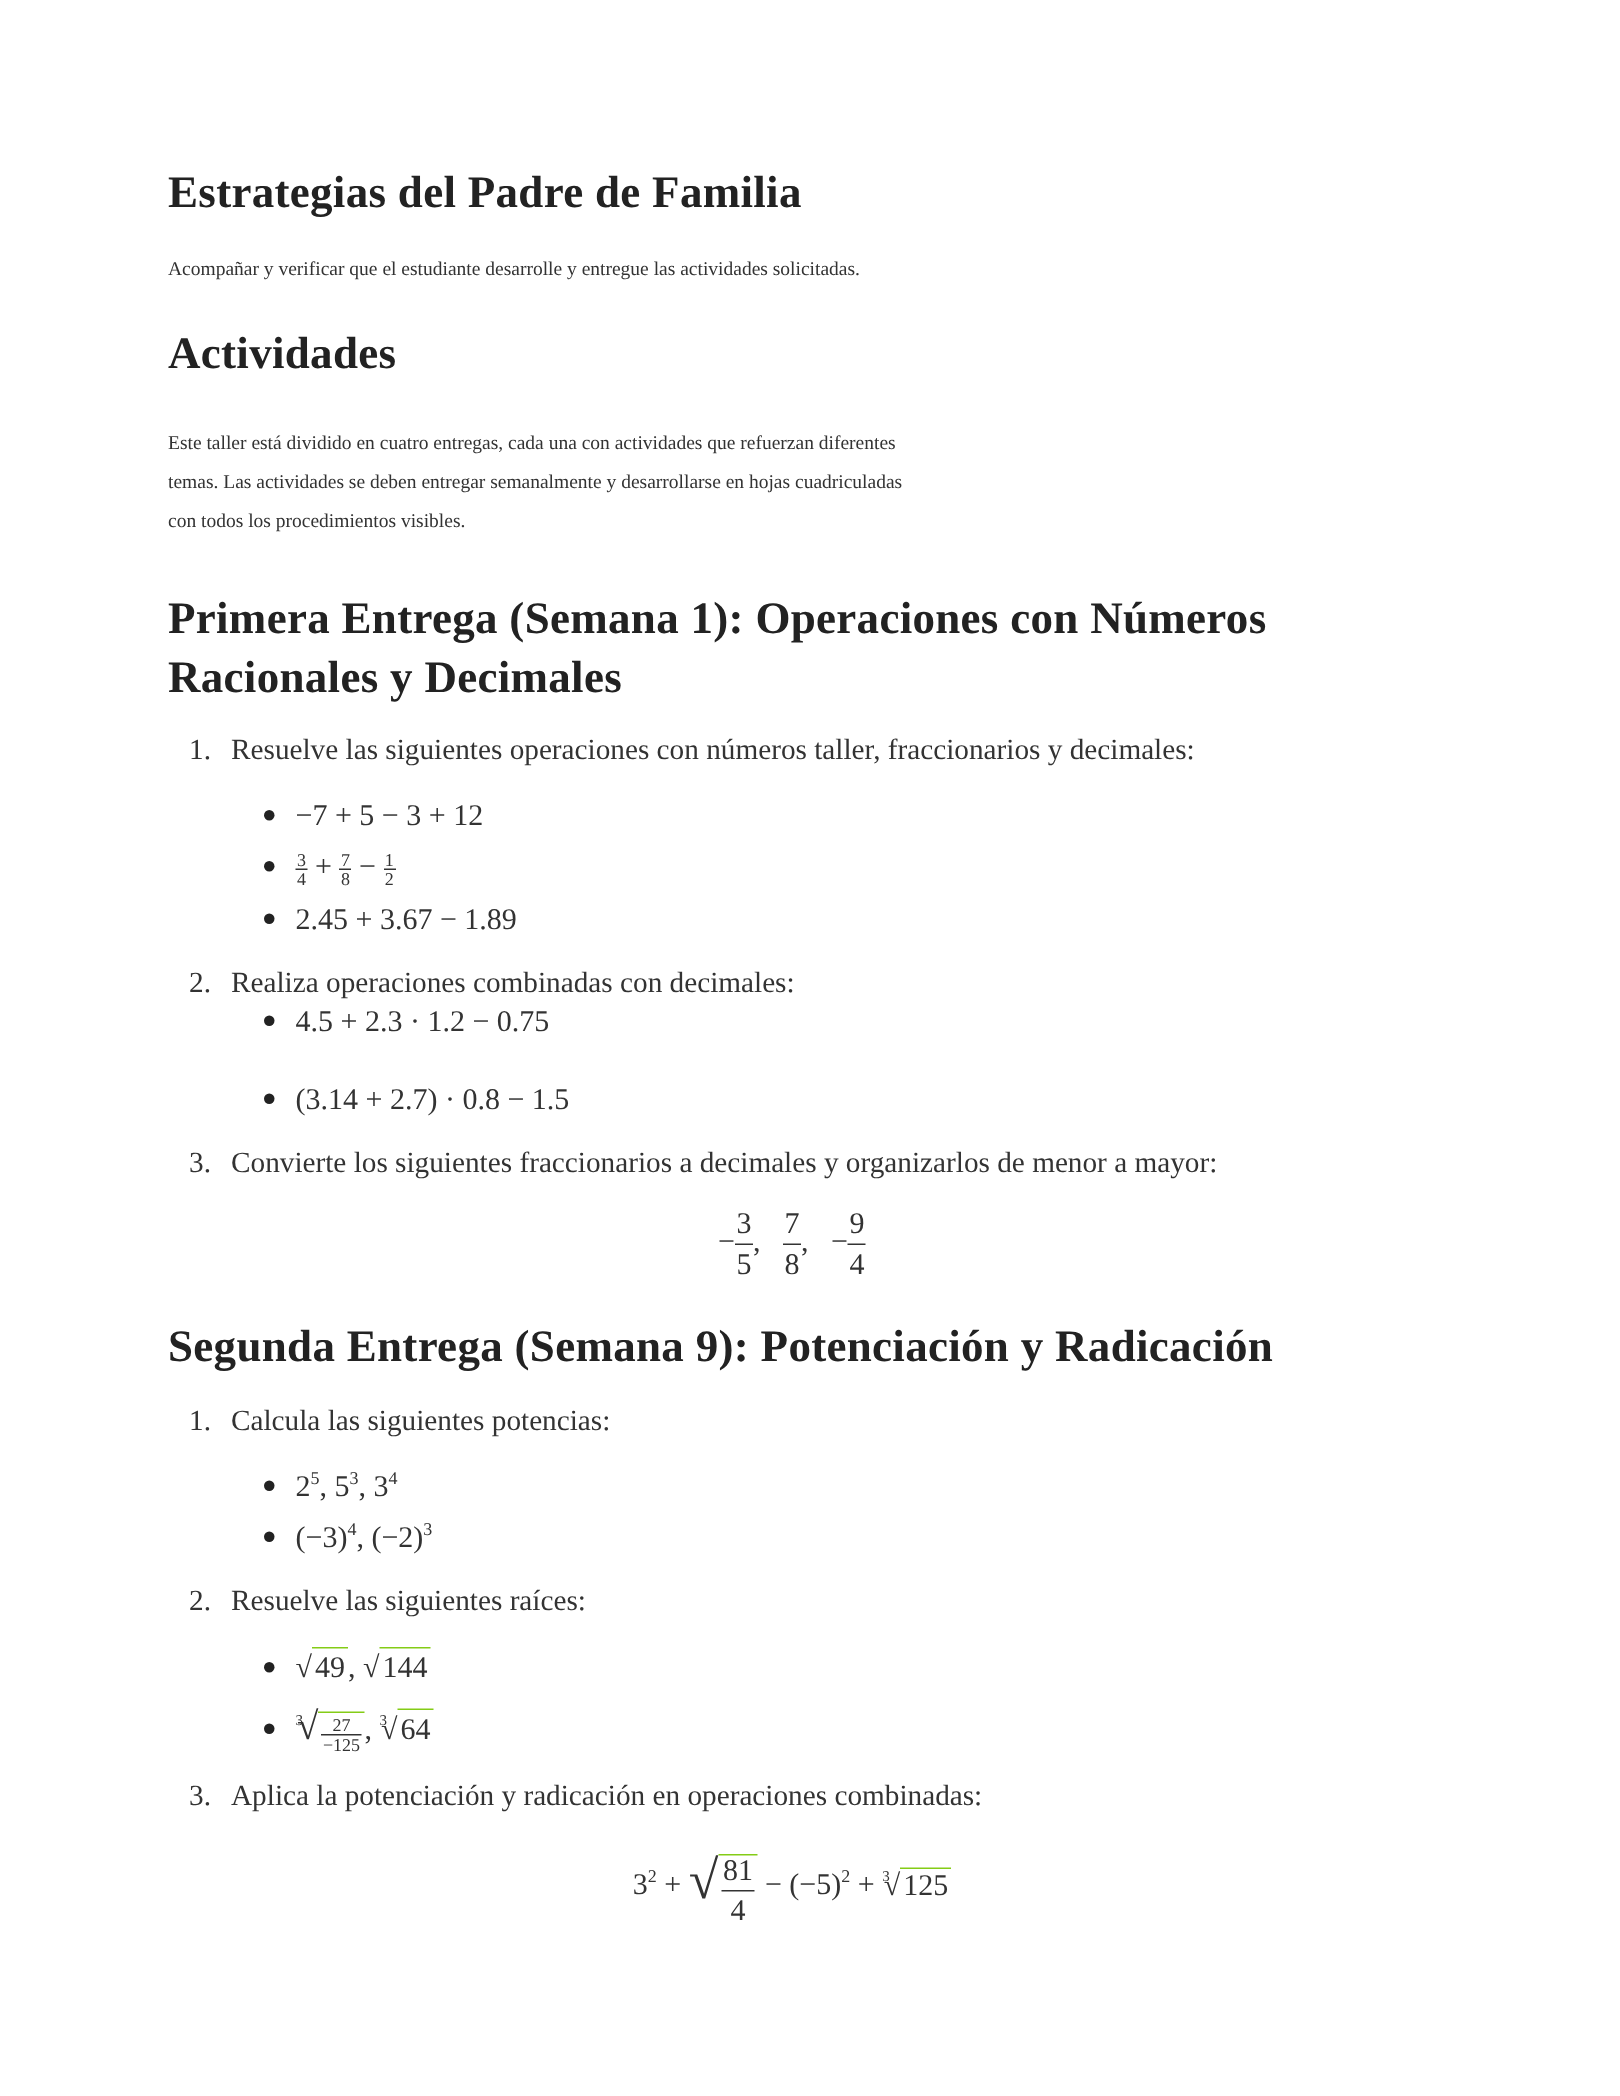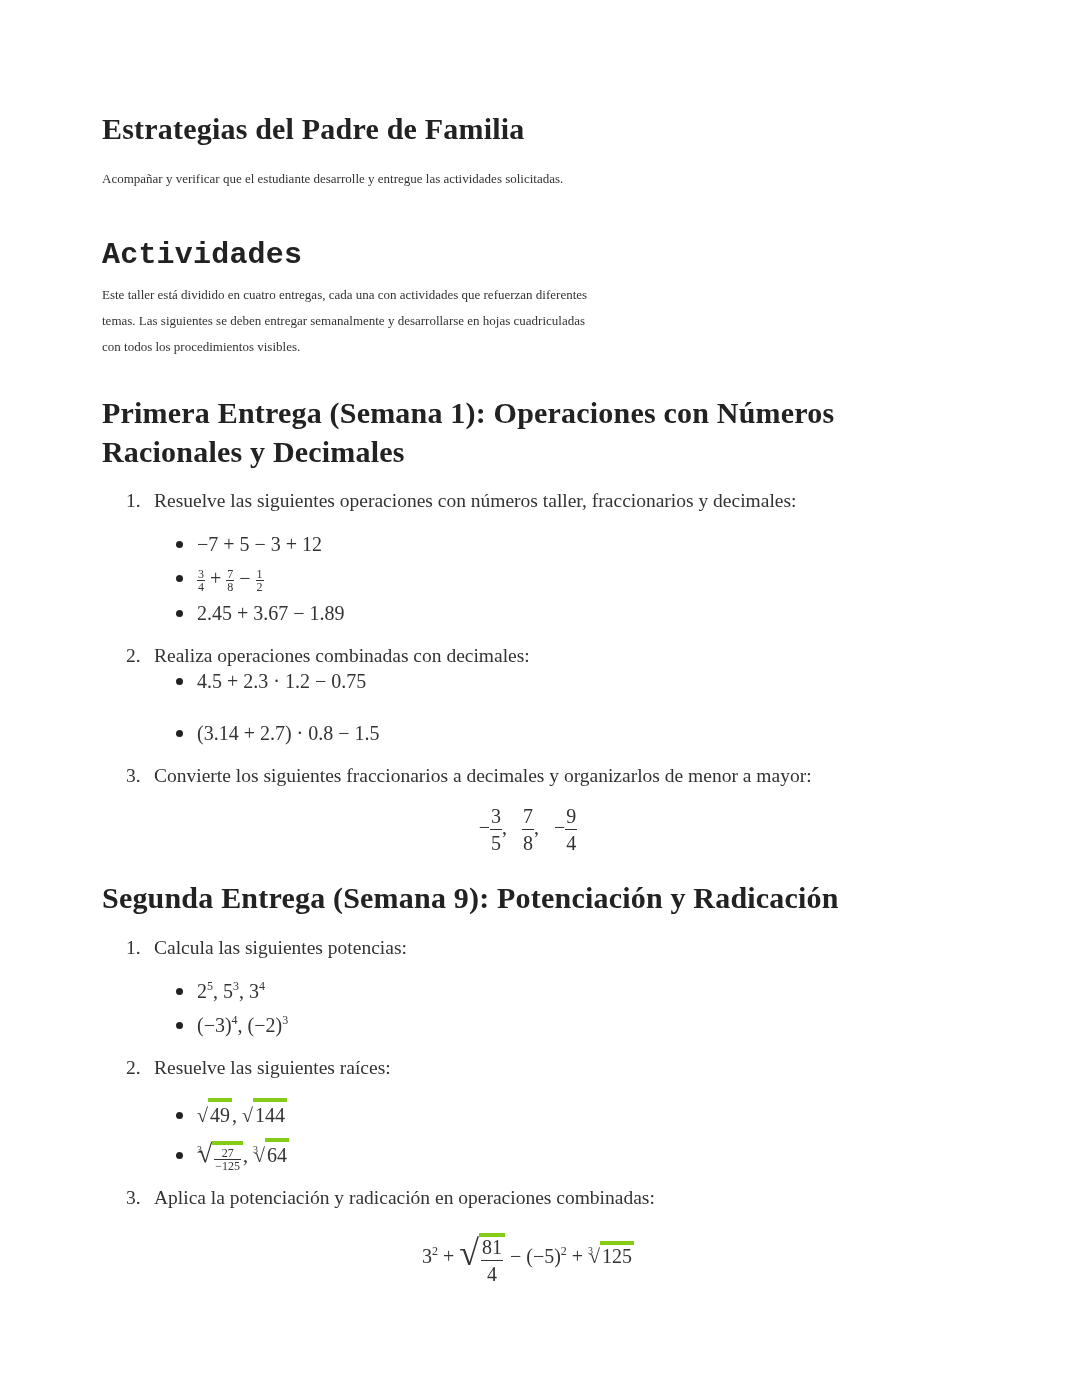--- a/index.html
+++ b/index.html
@@ -11,21 +11,21 @@
   .page { position: absolute; left: 102px; top: 0; width: 852px; }
   h2 {
     font-family: "Liberation Serif", "DejaVu Serif", serif;
     font-weight: bold; font-size: 30px; margin: 0; color: #222;
     line-height: 38px; letter-spacing: 0.2px;
   }
   p {
     font-family: "Liberation Serif", serif;
     font-size: 13px; line-height: 26px; margin: 0; color: #333;
   }
-  .abs { position: absolute; }
+  .abs { position: absolute; margin-left: 10px; }
   .item {
     position: absolute; left: 24px;
     font-family: "Liberation Serif", serif; font-size: 19.5px; color: #333;
     line-height: 26px;
   }
   .item .num { display: inline-block; width: 28px; }
   .bullet {
     position: absolute; left: 74px;
     font-family: Liberation Serif, serif; font-size: 20px; color: #333;
     line-height: 26px; white-space: nowrap;
@@ -36,38 +36,38 @@
   }
   .frac { display: inline-block; vertical-align: middle; text-align: center; line-height: 1; }
   .frac .n, .frac .d { display: block; padding: 0 1px; }
   .frac .n { border-bottom: 1px solid #333; }
   .frac.small { font-size: 12px; }
   .frac.big { font-size: 20px; }
   .frac.big .n { padding-bottom: 3px; }
   .frac.big .d { padding-top: 3px; }
   sup { font-size: 12px; line-height: 0; }
   .sqrt { display: inline-block; position: relative; }
-  .sqrt .rad { border-top: 4px solid #84cc16; padding: 0 2px; display: inline-block; }
+  .sqrt .rad { border-top: 1px solid #84cc16; padding: 0 2px; display: inline-block; }
   .idx { font-size: 10px; position: relative; top: -9px; margin-right: -4px; }
   .center-math {
     position: absolute; left: 0; width: 852px; text-align: center;
     font-family: "Liberation Serif", serif; font-size: 20px; color: #333;
   }
 </style>
 </head>
 <body>
 
 <div class="page">
 
   <h2 class="abs" style="top:110px;">Estrategias del Padre de Familia</h2>
   <p class="abs" style="top:166px; white-space:nowrap;">Acompañar y verificar que el estudiante desarrolle y entregue las actividades solicitadas.</p>
 
-  <h2 class="abs" style="top:236px;font-family:Liberation Mono, monospace;">Actividades</h2>
+  <h2 class="abs" style="top:217px;">Actividades</h2>
   <p class="abs" style="top:282px; white-space:nowrap;">Este taller está dividido en cuatro entregas, cada una con actividades que refuerzan diferentes</p>
-  <p class="abs" style="top:308px; white-space:nowrap;">temas. Las siguientes se deben entregar semanalmente y desarrollarse en hojas cuadriculadas</p>
+  <p class="abs" style="top:308px; white-space:nowrap;">temas. Las actividades se deben entregar semanalmente y desarrollarse en hojas cuadriculadas</p>
   <p class="abs" style="top:334px; white-space:nowrap;text-align:center;">con todos los procedimientos visibles.</p>
 
   <h2 class="abs" style="top:394px; white-space:nowrap;text-align:center;">Primera Entrega (Semana 1): Operaciones con Números</h2>
   <h2 class="abs" style="top:433px; white-space:nowrap;">Racionales y Decimales</h2>
 
   <div class="item" style="top:488px; white-space:nowrap;">
     <span class="num">1.</span><span>Resuelve las siguientes operaciones con números taller, fraccionarios y decimales:</span>
   </div>
   <div class="bullet" style="top:531px;">
     <span class="dot"></span><span>−7 + 5 − 3 + 12</span>

